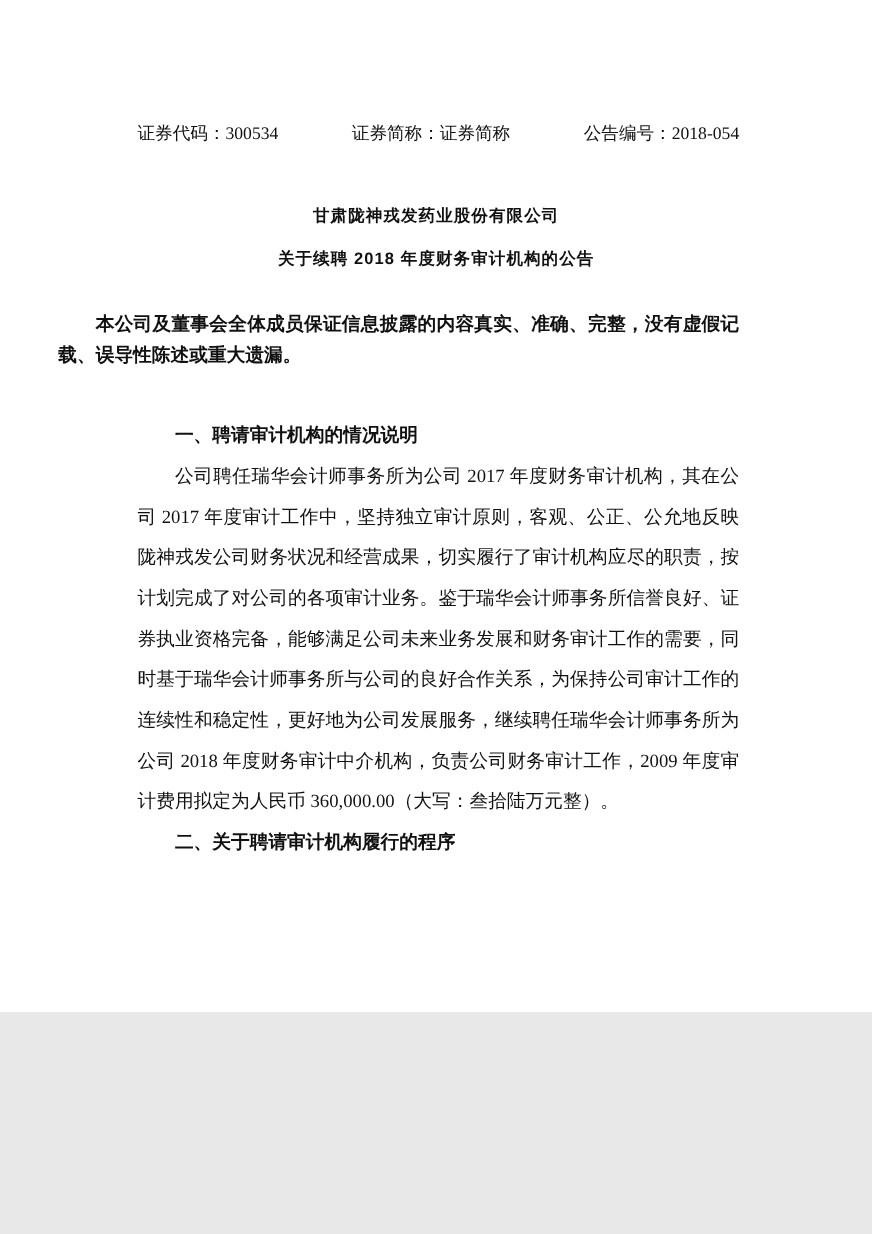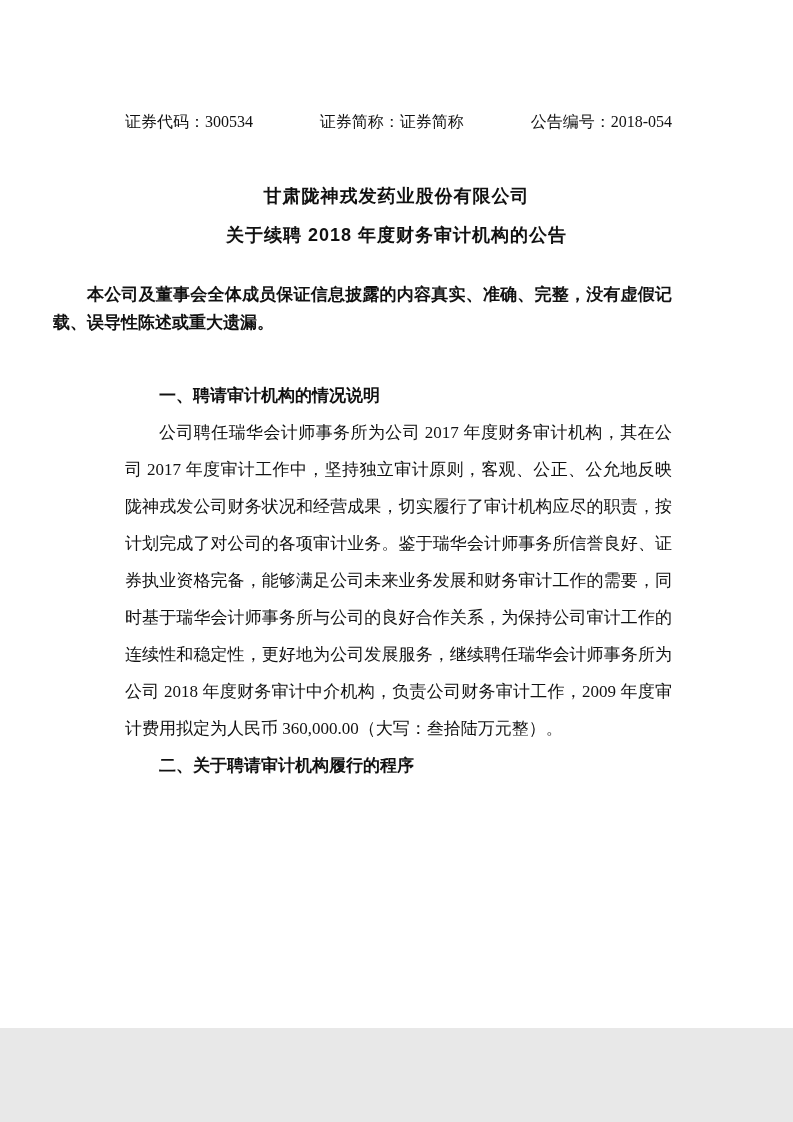--- a/index.html
+++ b/index.html
@@ -1,40 +1,40 @@
 <!DOCTYPE html>
 <html><head>
 <meta charset="utf-8">
 <style>
   * { margin: 0; padding: 0; box-sizing: border-box; }
   html, body { background: #e8e8e8; }
   .page {
     position: relative;
     width: 793px;
-    height: 1028px;
+    height: 920px;
     margin: 0 auto;
     background: #ffffff;
     overflow: hidden;
     color: #111111;
     font-family: "Liberation Serif", "DejaVu Serif", serif;
   }
   .doc-header {
     display: flex;
     justify-content: space-between;
     margin: 113px 121px 0 125px;
     font-size: 16px;
     line-height: 18px;
     white-space: nowrap;
   }
   .title-block {
     margin-top: 46px;
     text-align: center;
     font-family: "Liberation Sans", "DejaVu Sans", sans-serif;
     font-weight: 700;
-    font-size: 18px;
+    font-size: 15px;
     line-height: 39px;
     letter-spacing: 1px;
   }
   .title-line { display: block; }
   .disclaimer {
     margin: 26px 121px 0 53px;
     font-family: "Liberation Sans", "DejaVu Sans", sans-serif;
     font-weight: 700;
     font-size: 17px;
     line-height: 28px;

